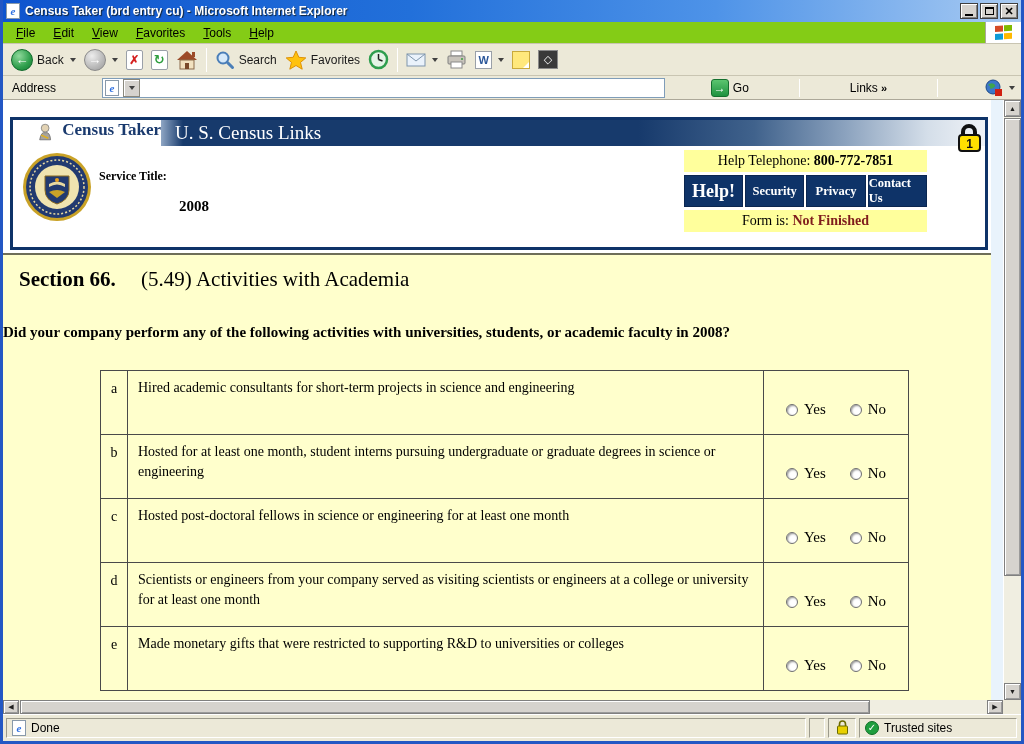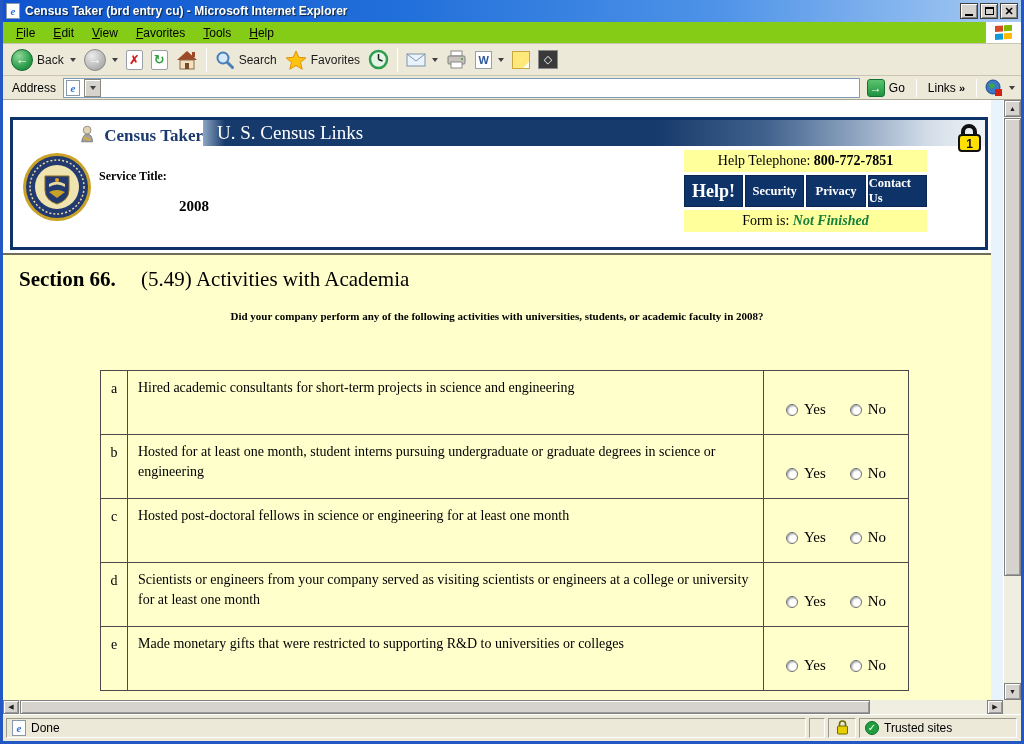--- a/index.html
+++ b/index.html
@@ -53,21 +53,21 @@
   .note-ic { width:18px; height:18px; background:#FFE87C; border:1px solid #C9A93C; position:relative; }
   .note-ic::after { content:""; position:absolute; right:0; bottom:0; width:0; height:0;
                     border-left:6px solid transparent; border-bottom:6px solid #fff; }
   .diamond-ic { width:20px; height:19px; background:#3A3A3A; border:1px solid #8A8A8A; color:#fff;
                 display:flex; align-items:center; justify-content:center; font-size:11px; }
   .w-ic { width:17px; height:18px; background:#fff; border:1px solid #9AA0A8; color:#2B579A;
           font-weight:bold; font-size:11px; display:flex; align-items:center; justify-content:center; }
 
   
   .addressbar { height:24px; flex:0 0 24px; display:flex; align-items:center; background:#ECE9D8;
-                border-bottom:1px solid #ACA899; font-size:12px; padding:0 2px; }
+                border-bottom:1px solid #ACA899; font-size:12px; padding:0 2px;gap:39px; }
   .addr-label { padding:0 7px; }
   .addr-label::first-letter {}
   .addr-input { flex:1; height:20px; background:#fff; border:1px solid #7F9DB9; display:flex;
                 align-items:center; padding:0 1px 0 2px; gap:4px; }
   .addr-url { flex:1; font-size:12px; color:#000; white-space:nowrap; overflow:hidden; }
   .combo-btn { width:17px; height:18px; background:#D6D3CE; border:1px solid #8A887C;
                box-shadow:inset 1px 1px 0 #fff; display:flex; align-items:center; justify-content:center; }
   .go-wrap { display:flex; align-items:center; gap:4px; padding:0 7px; }
   .go-ic { width:18px; height:18px; background:linear-gradient(#5BC56F,#1F9240); border:1px solid #14702E;
            border-radius:3px; color:#fff; font-weight:bold; display:flex; align-items:center; justify-content:center; font-size:12px; }
@@ -77,21 +77,21 @@
   
   .viewport { flex:1; display:grid; grid-template-columns:1fr 18px; grid-template-rows:1fr 14px;
               background:#E9F3FC; }
   .content { position:relative; overflow:hidden; background:#E9F3FC; }
   .page { position:absolute; left:0; top:0; width:988px; }
 
   .white-band { height:153px; background:#fff; position:relative; }
   .header-box { position:absolute; left:7px; top:17px; width:978px; height:133px;
                 border:3px solid #0E3368; background:#fff; }
   .banner { height:26px; display:flex; }
-  .banner-left { width:148px; display:flex; align-items:flex-end; gap:7px; padding-left:22px; background:#fff;margin-left:42px; }
+  .banner-left { width:148px; display:flex; align-items:flex-start; gap:7px; padding-left:22px; background:#fff; }
   .app-name { font-family:"Liberation Serif",serif; font-weight:bold; font-size:17px; color:#1A3A6E; white-space:nowrap; }
   .banner-bar { flex:1; background:linear-gradient(to right,#8FA6C4 0px,#173A6C 22px,#173A6C 58%,#40628C 72%,#8BA2BE 83%,#D4DEE9 93%,#F0F3F7 100%);
                 color:#fff; font-family:"Liberation Serif",serif; font-size:19px;
                 display:flex; align-items:center; padding-left:14px; }
   .page-lock { position:absolute; right:2px; top:2px; }
 
   .header-body { position:relative; height:101px; }
   .seal { position:absolute; left:9px; top:6px; }
   .svc-label { position:absolute; left:86px; top:23px; font-family:"Liberation Serif",serif;
                font-weight:bold; font-size:12px; }
@@ -100,28 +100,28 @@
   .svc-year { position:absolute; left:166px; top:52px; font-family:"Liberation Serif",serif;
               font-weight:bold; font-size:15px; }
   .right-col { position:absolute; right:58px; top:4px; width:243px; font-family:"Liberation Serif",serif; }
   .ybar { background:#FFFF9C; text-align:center; font-size:14px; padding:3px 0; }
   .ybar b { font-size:14px; }
   .nav-row { display:flex; gap:2px; margin-top:3px; height:32px; }
   .nav-btn { background:#0E3368; color:#fff; font-weight:bold; display:flex; align-items:center;
              justify-content:center; border:1px solid #0A2650; }
   .nav-help { width:59px; font-size:18px; }
   .nav-sm { flex:1; font-size:12.5px; }
-  .status-word { color:#15803d; font-weight:bold;font-style:italic; }
+  .status-word { color:#7f1d1d; font-weight:bold; }
 
   .yellow-body { background:#FFFFCC; height:447px; position:relative; border-top:2px solid #6E6E58; }
   .section-line { padding:12px 0 0 16px; font-family:"Liberation Serif",serif; font-size:21px; color:#000; }
   .section-num { font-weight:bold; }
   .section-title { margin-left:20px; }
-  .question { text-align:center; margin-top:18px; font-family:"Liberation Serif",serif;
-              font-weight:bold; font-size:11px; }
+  .question { text-align:left; margin-top:32px; font-family:"Liberation Serif",serif;
+              font-weight:bold; font-size:15px; }
   table.qtable { position:absolute; left:97px; top:115px; width:808px; border-collapse:collapse;
                  table-layout:fixed; font-family:"Liberation Serif",serif; }
   .qtable td { border:1px solid #4A4A4A; background:#FFFFCC; }
   .qtable tr { height:64px; }
   .cell-letter { width:27px; text-align:center; vertical-align:top; padding-top:10px; font-size:14px; }
   .cell-desc { width:636px; vertical-align:top; padding:7px 12px 0 10px; font-size:14px; line-height:1.45; }
   .cell-yn { width:145px; vertical-align:middle; }
   .yn-group { display:flex; align-items:center; justify-content:center; gap:6px; font-size:15px; padding-top:14px; }
   .yn-gap { width:12px; }
   .radio { width:12px; height:12px; border-radius:50%; background:#fff; border:1px solid #707070;

